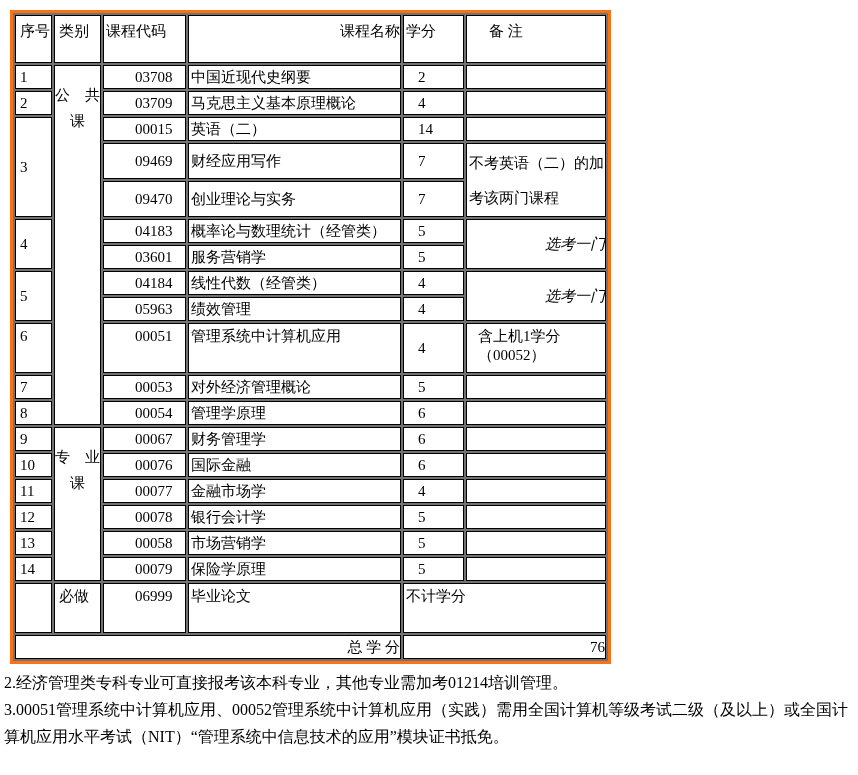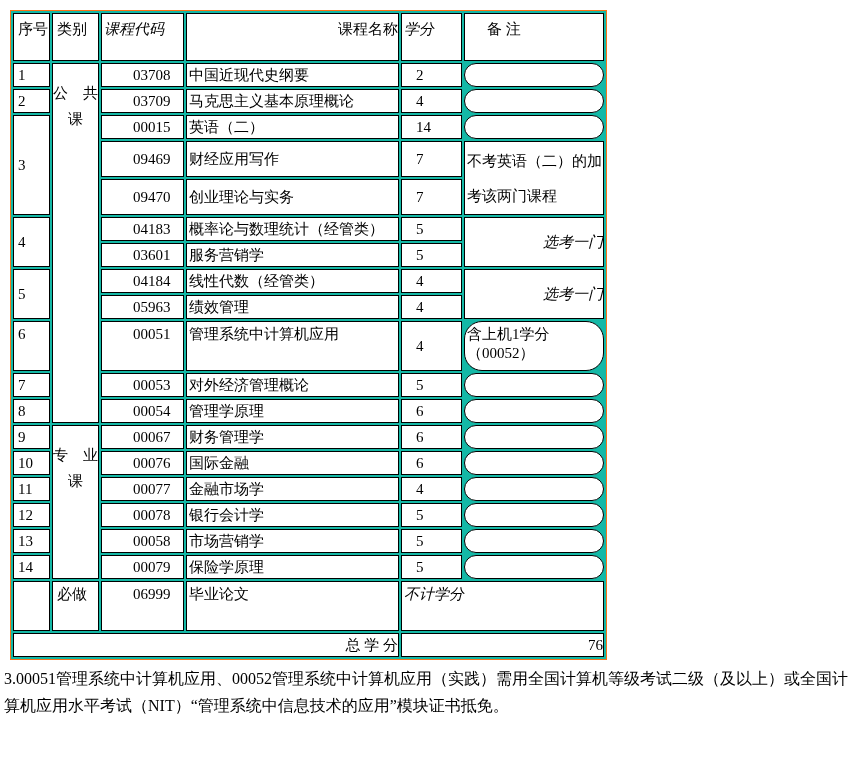--- a/index.html
+++ b/index.html
@@ -8,23 +8,23 @@
     width: 858px;
     font-family: "Liberation Serif", "DejaVu Serif", serif;
     color: #000000;
   }
   .page { padding: 10px 6px 10px 4px; }
 
   table.curriculum {
     border-collapse: separate;
     border-spacing: 2px;
     table-layout: fixed;
-    border: 1px solid #f97316;
+    border: 3px solid #f97316;
     margin-left: 6px;
-    background: #14b8a6;
+    background: #737373;
   }
   col.c-no   { width: 37px; }
   col.c-cat  { width: 47px; }
   col.c-code { width: 83px; }
   col.c-name { width: 213px; }
   col.c-cred { width: 61px; }
   col.c-rem  { width: 140px; }
 
   td {
     border: 1px solid #000;
@@ -42,27 +42,27 @@
   td.hd { vertical-align: top; padding-top: 6px; }
   td.top { vertical-align: top; padding-top: 3px; }
 
   td.no     { padding-left: 4px; }
   td.cat    { text-align: center; vertical-align: top; padding-top: 16px;
               white-space: pre-line; line-height: 26px; }
   td.cat2   { vertical-align: top; padding-top: 3px; padding-left: 4px; margin-left: 32px; }
   td.code   { padding-left: 31px; }
   td.name   { padding-left: 2px; }
   td.credit { padding-left: 14px; }
-  td.remark { padding-left: 2px; border-radius: 18px; }
+  td.remark { padding-left: 11px; }
   td.remark-lines { vertical-align: top; padding-top: 2px; padding-left: 2px;
                     white-space: pre-line; line-height: 35px; }
   td.remark-center { text-align: right; font-style: italic; }
   td.center { text-align: right; font-family: Liberation Serif, serif; }
   td.pl22 { padding-left: 22px; }
-  td.pl2  { padding-left: 2px; font-style: italic; }
+  td.pl2  { padding-left: 2px; }
 
   .notes { margin-top: 5px; margin-left: 0; width: 850px; }
   .notes p {
     font-size: 16px;
     line-height: 27px;
     text-align: left;
   }
 </style>
 </head>
 <body>
@@ -240,16 +240,17 @@
     </tr>
 
     <tr class="r-std">
       <td class="center" colspan="4">总 学 分</td>
       <td class="center" colspan="2">76</td>
     </tr>
   </tbody>
     </table>
 
   <div class="notes">
+    <p>2.经济管理类专科专业可直接报考该本科专业，其他专业需加考01214培训管理。</p>
     <p>3.00051管理系统中计算机应用、00052管理系统中计算机应用（实践）需用全国计算机等级考试二级（及以上）或全国计算机应用水平考试（NIT）“管理系统中信息技术的应用”模块证书抵免。</p>
   </div>
 
 </div>
 
 </body></html>

